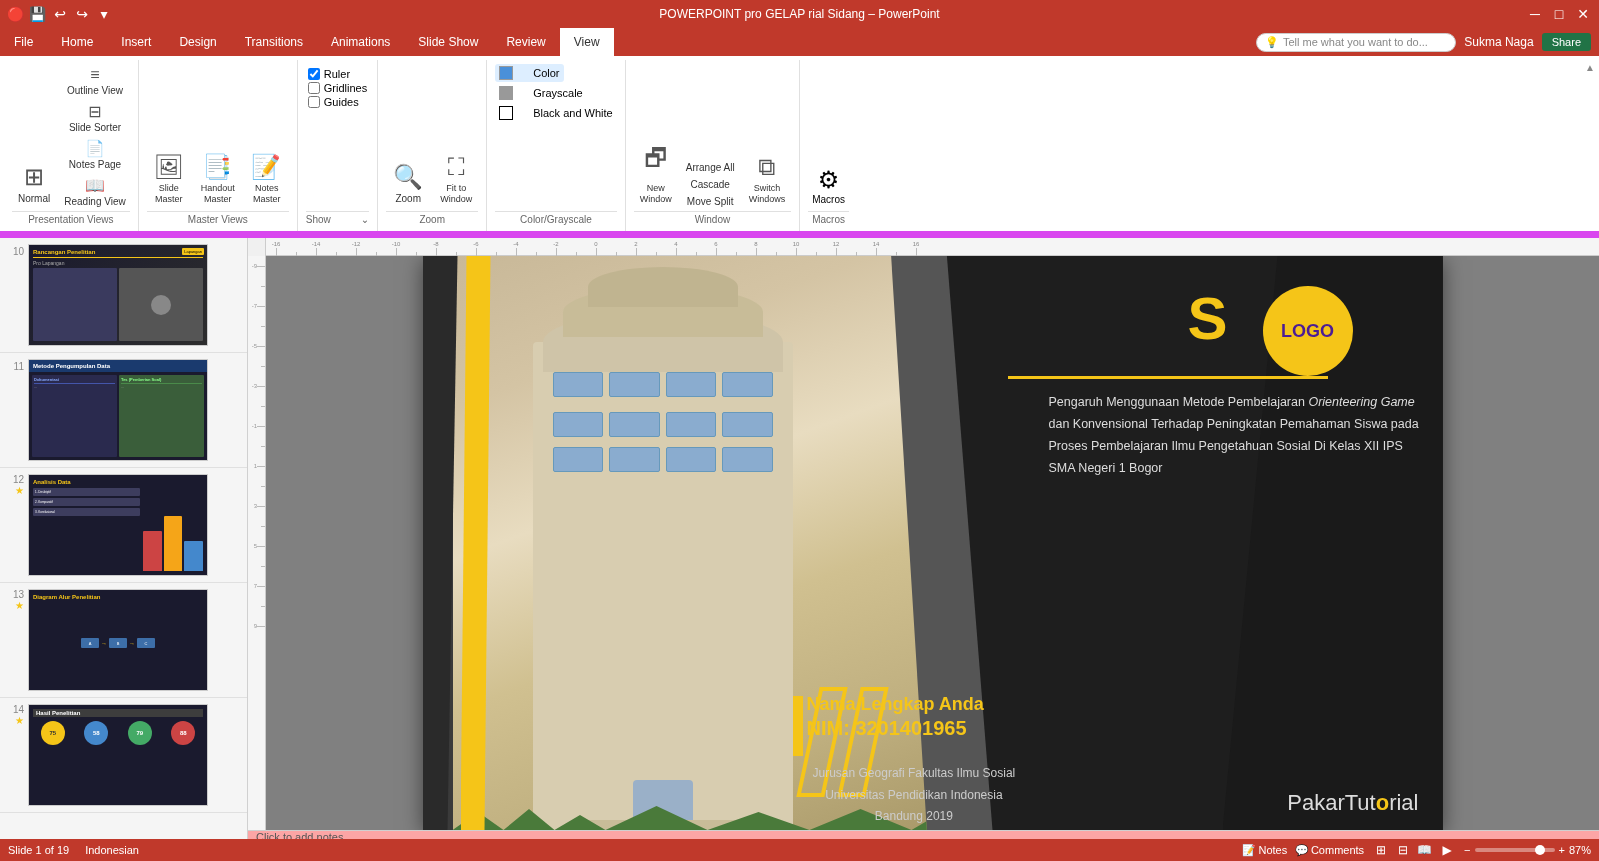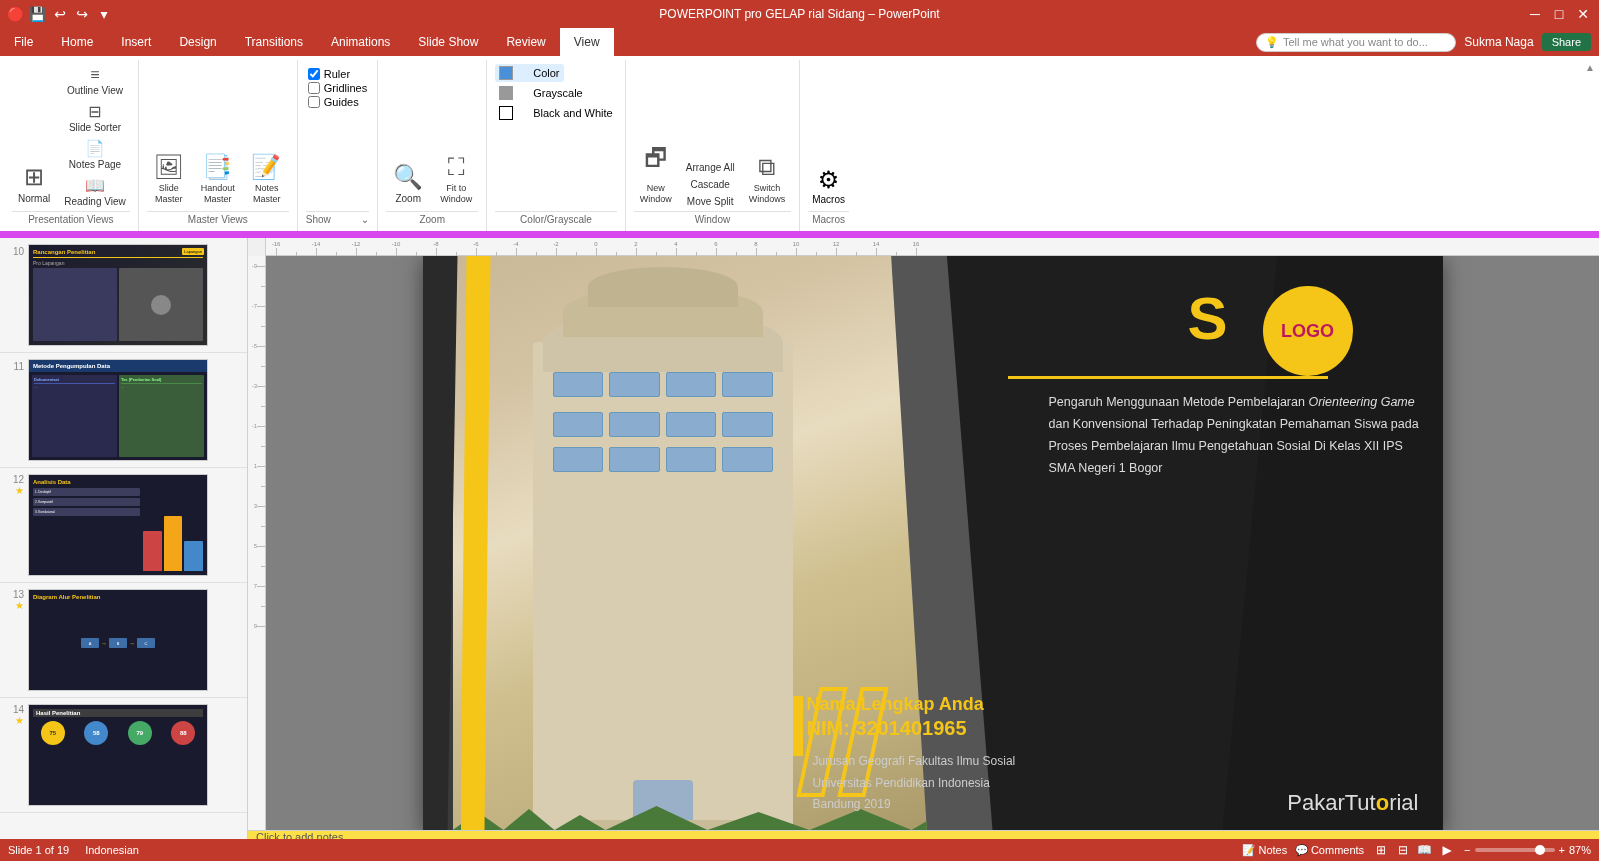--- a/index.html
+++ b/index.html
@@ -196,21 +196,21 @@
       top: 30px;
       width: 90px;
       height: 90px;
       background: #f5c518;
       border-radius: 50%;
       display: flex;
       align-items: center;
       justify-content: center;
       font-size: 18px;
       font-weight: bold;
-      color: #be185d;
+      color: #4c1d95;
     }
     .status-left { display: flex; gap: 16px; align-items: center; }
     .status-right { display: flex; align-items: center; gap: 8px; }
     .view-icons { display: flex; gap: 4px; }
     .view-icon { width: 18px; height: 14px; display: inline-flex; align-items: center; justify-content: center; cursor: pointer; font-size: 12px; }
     .zoom-bar { display: flex; align-items: center; gap: 4px; }
     .zoom-slider { width: 80px; height: 4px; background: rgba(255,255,255,0.4); border-radius: 2px; position: relative; cursor: pointer; }
     .zoom-thumb { width: 10px; height: 10px; background: white; border-radius: 50%; position: absolute; top: -3px; right: 10px; }
 
     
@@ -1108,35 +1108,35 @@
               <span>Pengaruh Menggunaan Metode Pembelajaran </span><em>Orienteering Game</em><span> dan Konvensional Terhadap Peningkatan Pemahaman Siswa pada Proses Pembelajaran Ilmu Pengetahuan Sosial Di Kelas XII IPS SMA Negeri 1 Bogor</span>
             </div>
 
             <div style="position:absolute;left:384px;bottom:90px;">
 
               <div style="background:#f5c518;width:10px;height:60px;position:absolute;left:-14px;top:2px;"></div>
               <div style="color:#f5c518;font-size:18px;font-weight:bold;font-family:Arial,sans-serif;">Nama Lengkap Anda</div>
               <div style="color:#f5c518;font-size:20px;font-weight:bold;font-family:Arial,sans-serif;margin-top:2px;">NIM: 3201401965</div>
             </div>
 
-            <div style="position:absolute;left:390px;bottom:14px;color:#ccc;font-size:12px;line-height:1.8;font-family:Arial,sans-serif;">
+            <div style="position:absolute;left:390px;bottom:2px;color:#ccc;font-size:12px;line-height:1.8;font-family:Arial,sans-serif;text-align:center;">
               <div>Jurusan Geografi  Fakultas Ilmu Sosial</div>
               <div>Universitas Pendidikan Indonesia</div>
               <div>Bandung 2019</div>
             </div>
 
             <div style="position:absolute;right:24px;bottom:14px;font-size:22px;font-family:Arial,sans-serif;">
               <span style="color:#ddd;font-weight:300;">Pakar</span><span style="color:#ddd;font-weight:300;">Tut</span><span style="color:#f5c518;font-weight:bold;">o</span><span style="color:#ddd;font-weight:300;">rial</span>
             </div>
 
           </div>
         </div>
       </div>
 
-      <div id="notes-bar" style="background:#fde047;border-top:1px solid #d0d0d0;height:18px;display:flex;align-items:center;padding:0 8px;font-size:11px;color:#555;">
+      <div id="notes-bar" style="background:#fca5a5;border-top:1px solid #d0d0d0;height:18px;display:flex;align-items:center;padding:0 8px;font-size:11px;color:#555;">
         <span>Click to add notes</span>
       </div>
     </div>
 
   </div>
 
   <div id="bottom-bar" style="position:static;height:22px;background:#c0392b;display:flex;align-items:center;padding:0 8px;color:white;font-size:11px;justify-content:space-between;">
     <div class="status-left">
       <span>Slide 1 of 19</span>
       <span>Indonesian</span>

